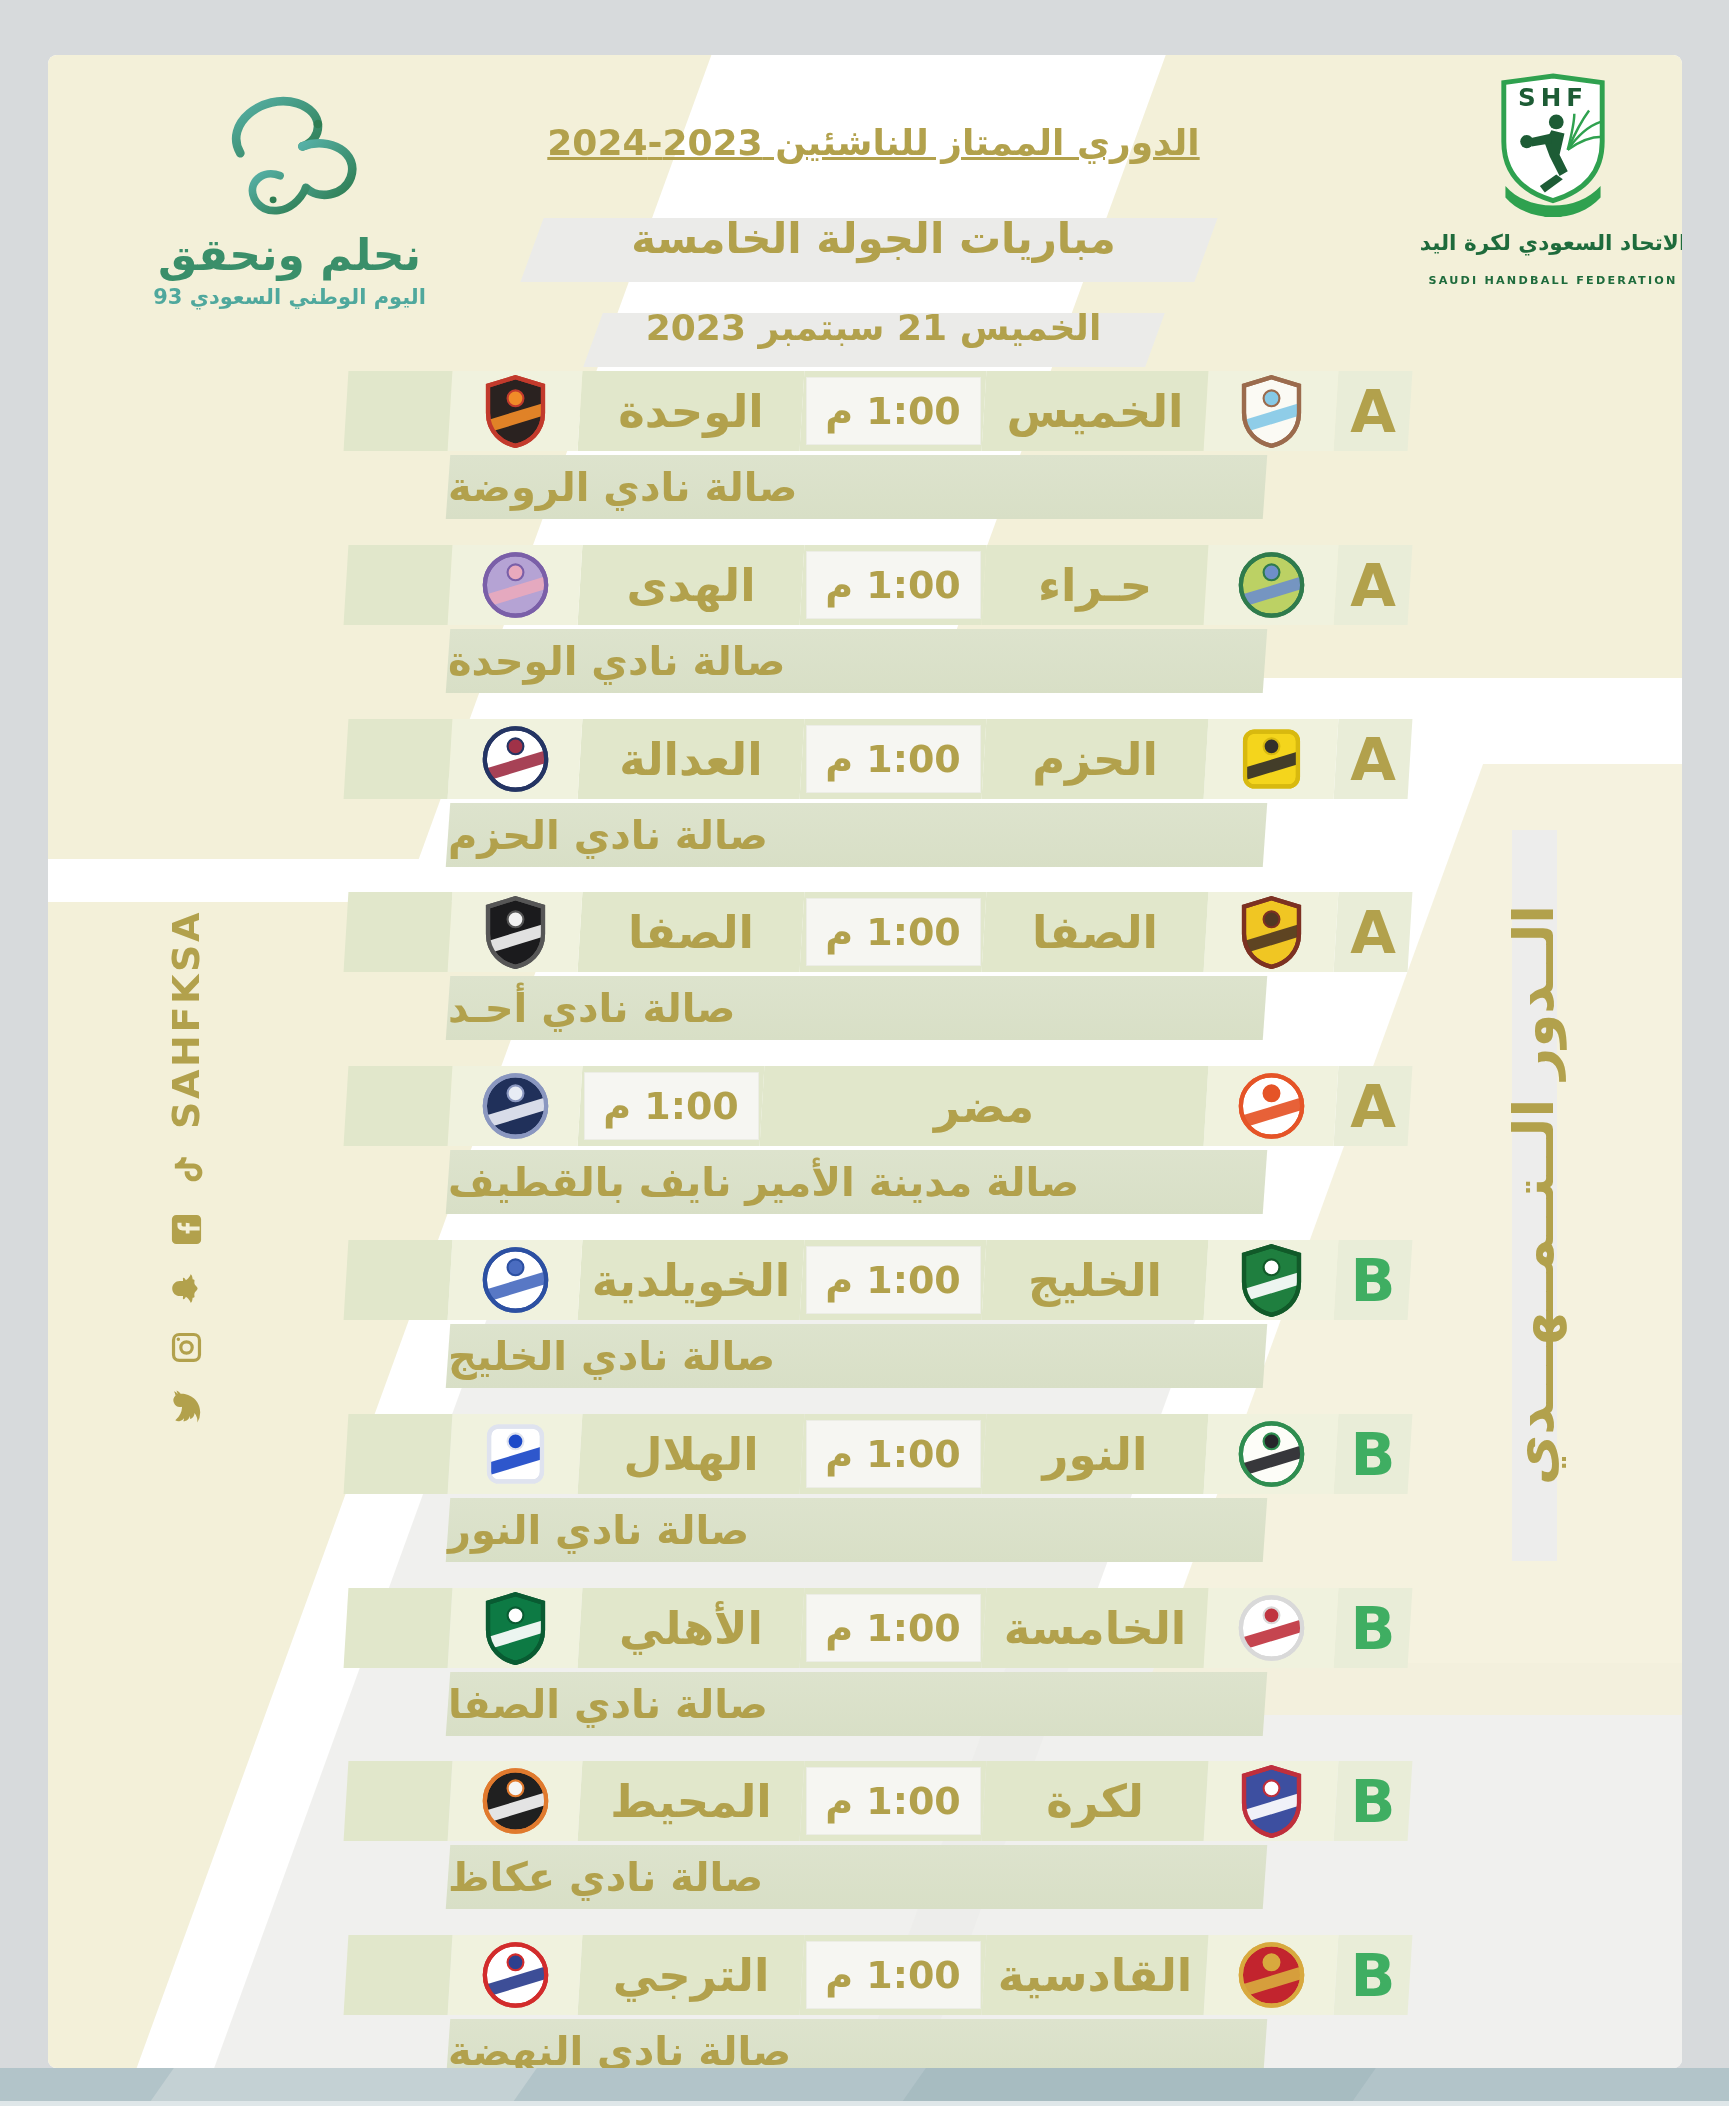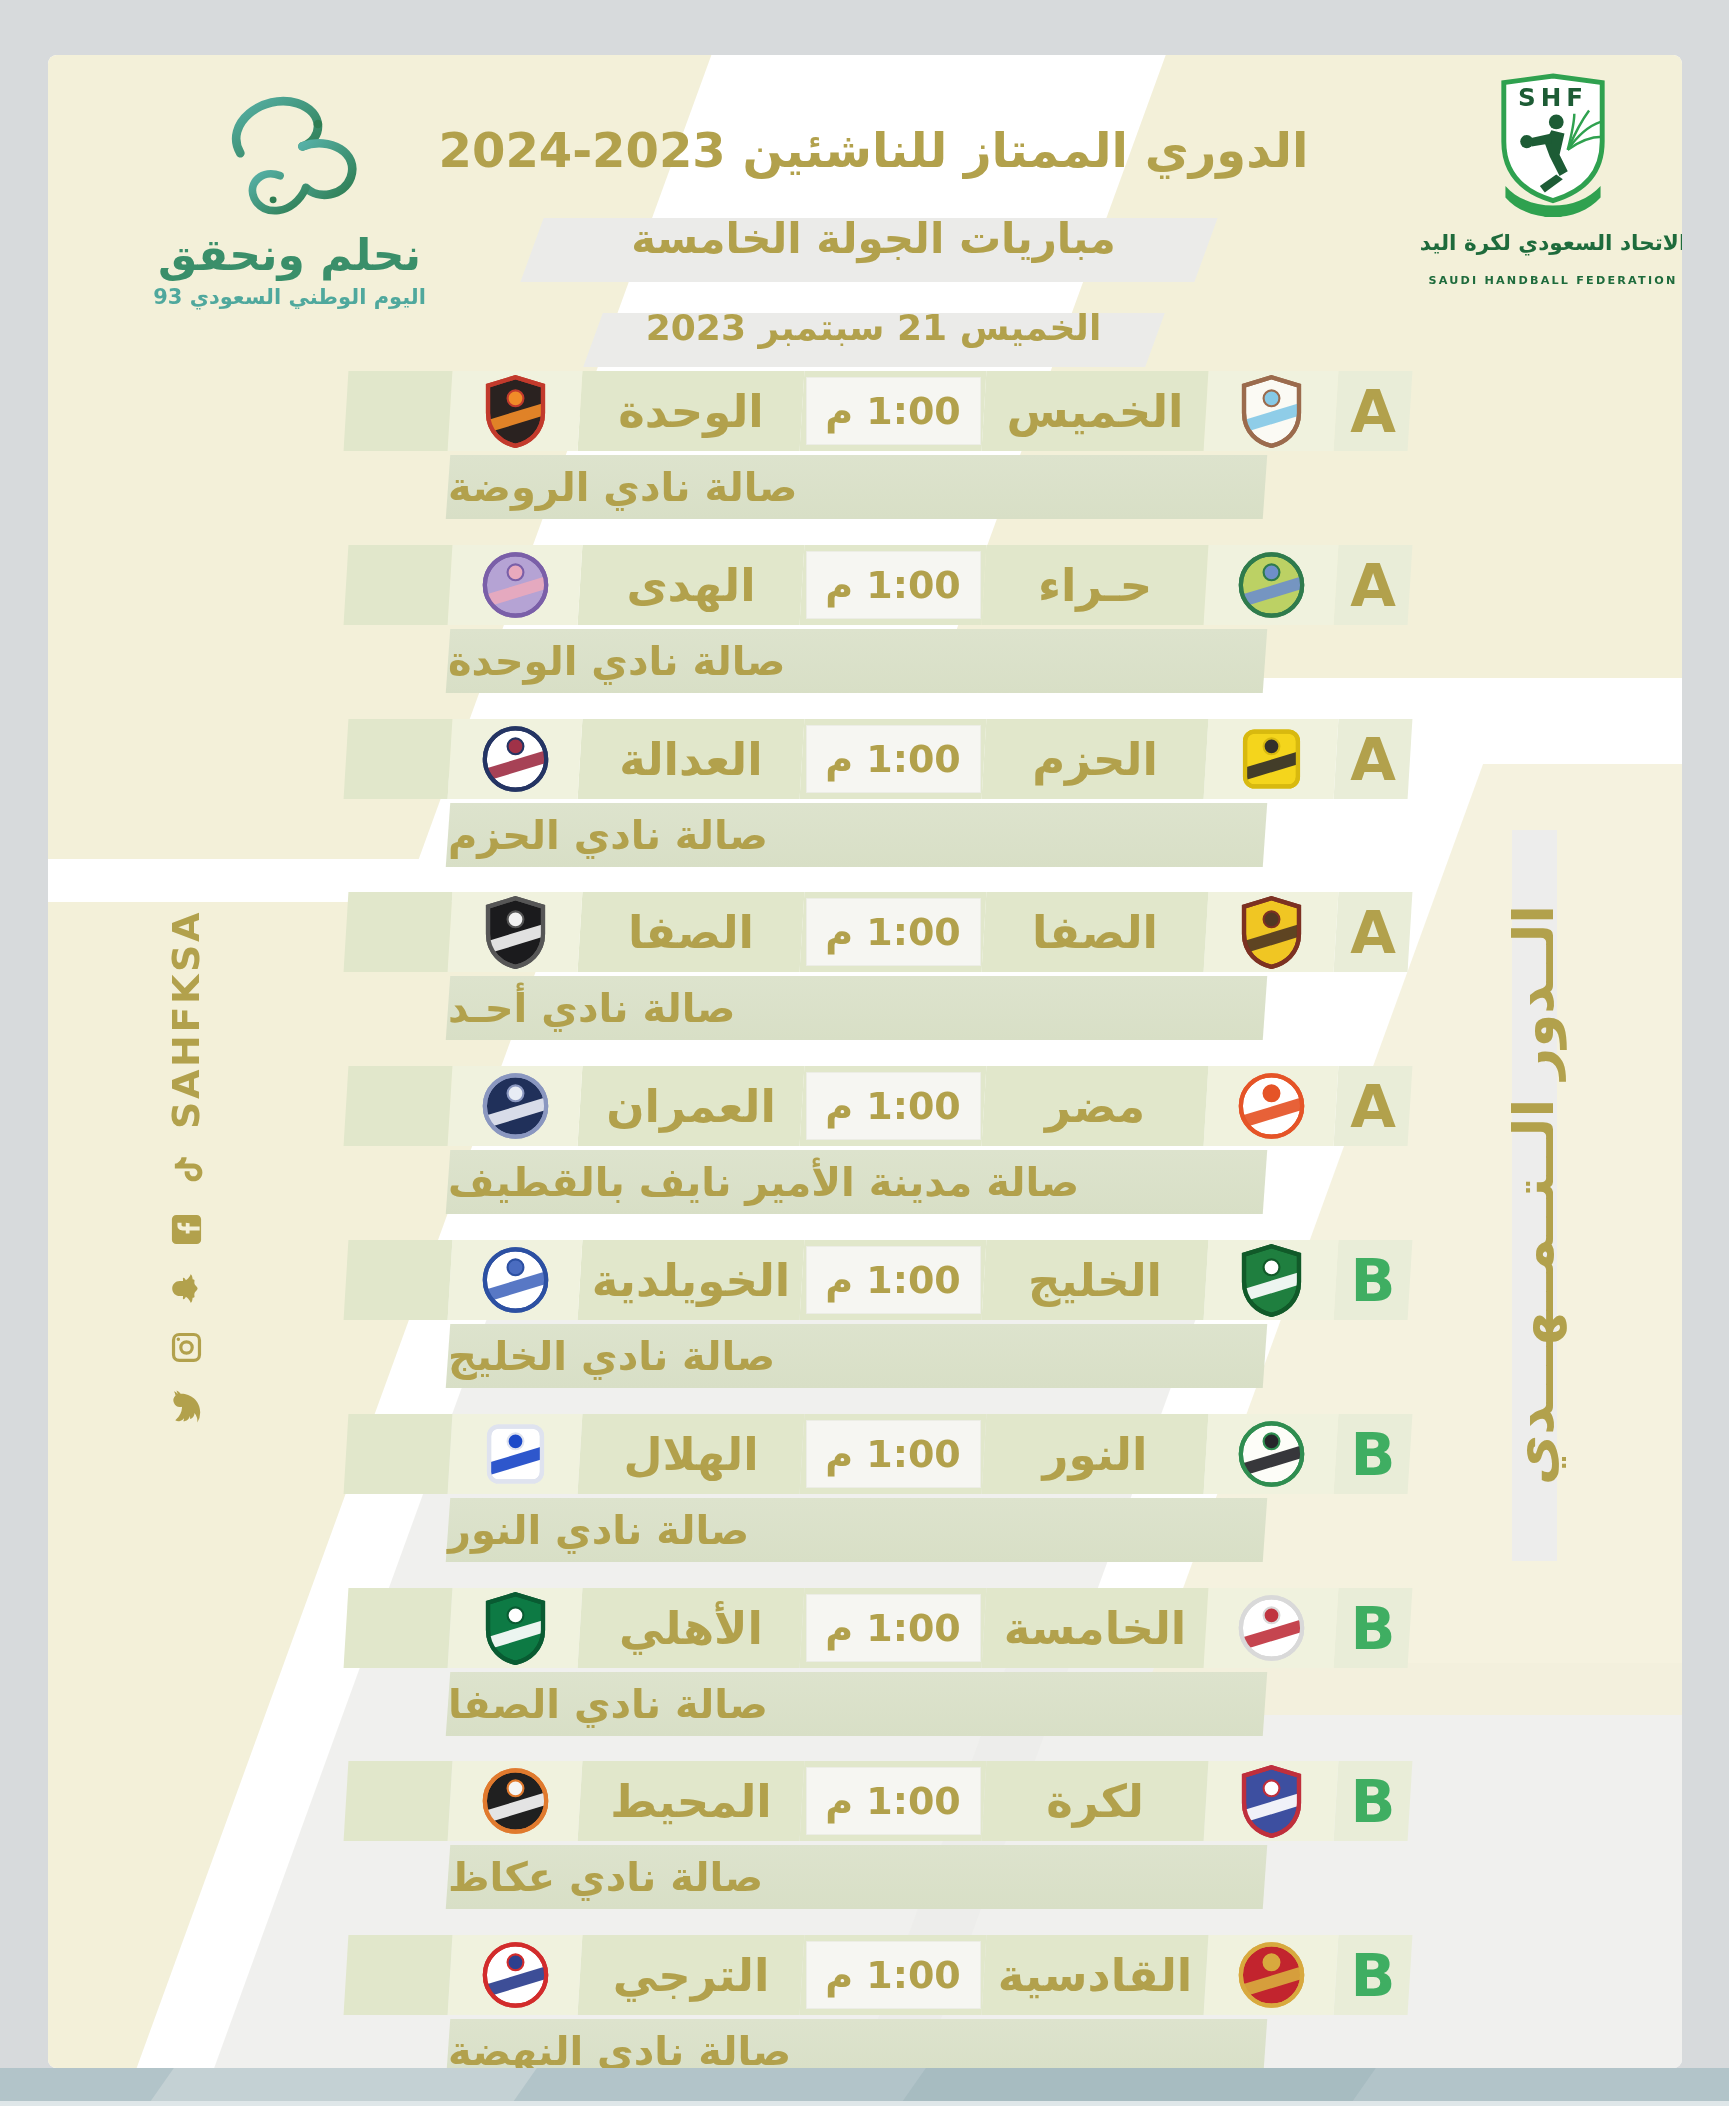--- a/index.html
+++ b/index.html
@@ -15,21 +15,21 @@
   .sh-g{background:#ececea;}
 
   .natl-logo{position:absolute;left:86px;top:31px;width:311px;text-align:center;}
   .natl-logo .slogan{font-size:44px;font-weight:700;color:#3a8f6a;margin-top:1.7px;}
   .natl-logo .event{font-size:21px;font-weight:700;color:#4fa89d;margin-top:5.2px;}
 
   .shf{position:absolute;left:1371px;top:15.6px;width:268px;text-align:center;}
   .shf .ar{font-size:21.6px;font-weight:700;color:#1e6b3c;margin-top:0px;}
   .shf .en{font-size:11.2px;font-weight:700;color:#1e6b3c;letter-spacing:2.2px;margin-top:19px;}
 
-  .title{position:absolute;left:363px;top:67px;width:925px;text-align:center;font-size:48px;font-weight:700;color:var(--gold);direction:rtl;}
+  .title{position:absolute;left:363px;top:67px;width:925px;text-align:center;font-size:36px;font-weight:700;color:var(--gold);direction:rtl;text-decoration:underline;}
   .band{position:absolute;background:#ebebe9;transform:skewX(-20deg);}
   .subtitle{position:absolute;left:363px;top:159px;width:925px;text-align:center;font-size:42px;font-weight:700;color:var(--gold);direction:rtl;}
   .date{position:absolute;left:363px;top:252px;width:925px;text-align:center;font-size:36px;font-weight:700;color:var(--gold);direction:rtl;}
 
   .matches{position:absolute;left:0;top:316px;width:1634px;}
   .match-row{position:absolute;left:298px;width:1064px;height:148px;}
   .matchbar{position:relative;height:80px;display:flex;direction:rtl;align-items:center;}
   .seg{position:relative;height:100%;display:flex;align-items:center;justify-content:center;}
   .seg::before{content:"";position:absolute;inset:0;transform:skewX(-3.5deg);background:var(--segc);z-index:0;}
   .seg>*{position:relative;z-index:1;text-align:right;}
@@ -380,23 +380,20 @@
     <circle cx="30" cy="35" r="29" fill="none" stroke="#e55427" stroke-width="4"></circle>
   </svg>
               </span>
       </div>
       <div class="seg seg-name">
         <span class="team-name">مضر</span>
       </div>
       <div class="seg seg-time">
         <span class="time-pill">1:00 م</span>
       </div>
-      <div class="seg seg-name">
-        <span class="team-name">العمران</span>
-      </div>
       <div class="seg seg-logo">
         <span class="badge-holder">
                 <svg viewBox="0 0 60 70" xmlns="http://www.w3.org/2000/svg">
     <defs>
                     <clipPath id="bc10">
                       <circle cx="30" cy="35" r="29"></circle>
                     </clipPath>
                   </defs>
     <circle cx="30" cy="35" r="29" fill="#20305a" stroke="#8a97c0" stroke-width="4"></circle>
     <g clip-path="url(#bc10)">

